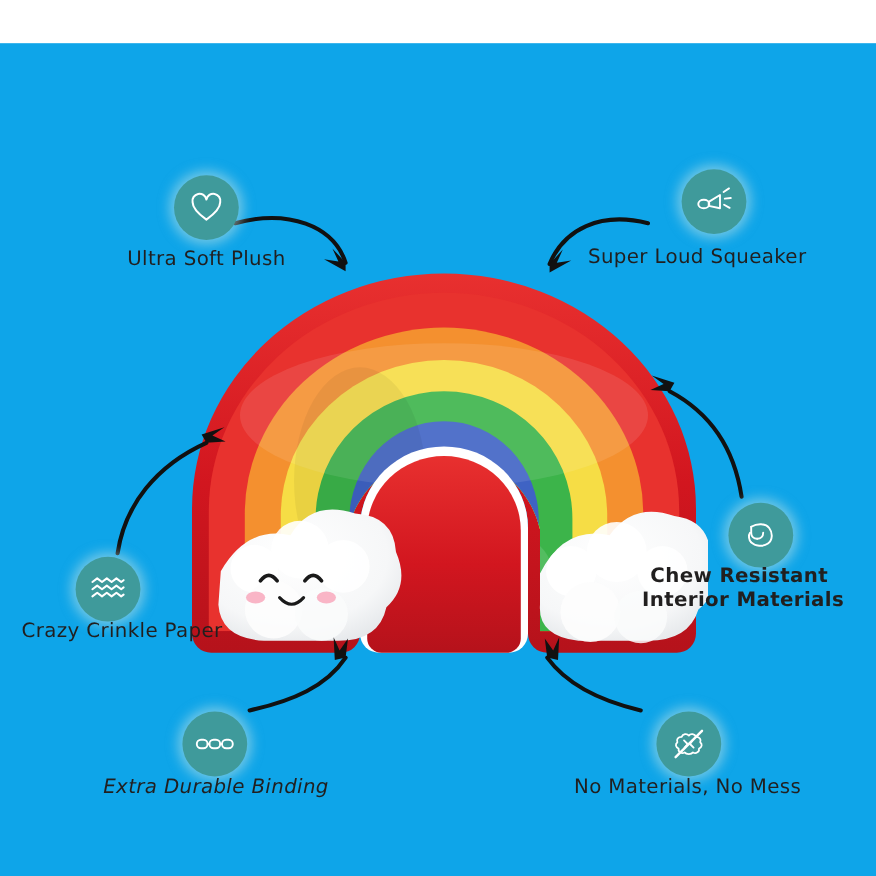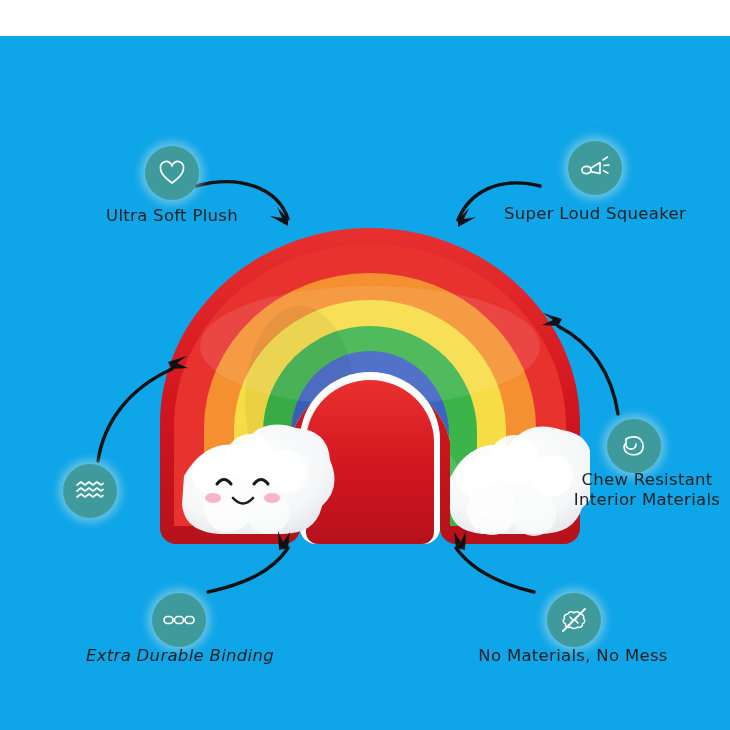--- a/index.html
+++ b/index.html
@@ -151,43 +151,44 @@
     <svg width="32" height="30" viewBox="0 0 32 30">
       <g fill="none" stroke="#ffffff" stroke-width="1.6" stroke-linecap="round" stroke-linejoin="round">
         <ellipse cx="7.5" cy="17" rx="4.6" ry="3.6"></ellipse>
         <path d="M11.6 15.2 L21 9.5 L21 20.5 L11.6 18.6 Z"></path>
         <path d="M24 7 L28.5 4"></path>
         <path d="M25 12.5 L30 12"></path>
         <path d="M24.4 17.6 L29 20.2"></path>
       </g>
     </svg>
   </div>
-  <div class="flabel" style="left:500px; top:168px; width:190px;">Super Loud Squeaker</div>
+  <div class="flabel" style="left:486px; top:168px; width:190px;">Super Loud Squeaker</div>
 
   <div class="badge" style="left:63px; top:428px;">
     <svg width="32" height="26" viewBox="0 0 32 26">
       <g fill="none" stroke="#ffffff" stroke-width="1.7" stroke-linecap="round" stroke-linejoin="round">
         <path d="M3 7 L7 4 L11 7 L15 4 L19 7 L23 4 L27 7 L29 5.5"></path>
         <path d="M3 13 L7 10 L11 13 L15 10 L19 13 L23 10 L27 13 L29 11.5"></path>
         <path d="M3 19 L7 16 L11 19 L15 16 L19 19 L23 16 L27 19 L29 17.5"></path>
       </g>
     </svg>
   </div>
+  <div class="flabel" style="left:18px; top:480px; width:160px;">Crazy Crinkle Paper</div>
 
   <div class="badge" style="left:607px; top:383px;">
     <svg width="30" height="30" viewBox="0 0 30 30">
       <g fill="none" stroke="#ffffff" stroke-width="1.6" stroke-linecap="round" stroke-linejoin="round">
         <path d="M7 8 C12 5 19 5 22 9 C25 13 25 19 21 22 C17 25 10 24 7 21"></path>
         <path d="M7 8 L7 13 C7 16 9 18 12 18"></path>
         <path d="M7 21 C5 19 4.5 15 6 13"></path>
         <path d="M12 18 C15 18 17 16 17 13"></path>
       </g>
     </svg>
   </div>
-  <div class="flabel" style="left:566px; top:434px; width:162px;">Chew Resistant
+  <div class="flabel" style="left:535px; top:434px; width:162px;font-weight:bold;">Chew Resistant
 Interior Materials</div>
 
   <div class="badge" style="left:152px; top:557px;">
     <svg width="34" height="18" viewBox="0 0 34 18">
       <g fill="none" stroke="#ffffff" stroke-width="1.6" stroke-linejoin="round">
         <rect x="2" y="5.5" width="9" height="7" rx="3.5"></rect>
         <rect x="12.5" y="5.5" width="9" height="7" rx="3.5"></rect>
         <rect x="23" y="5.5" width="9" height="7" rx="3.5"></rect>
         <path d="M11 9 L12.5 9" stroke-linecap="round"></path>
         <path d="M21.5 9 L23 9" stroke-linecap="round"></path>

